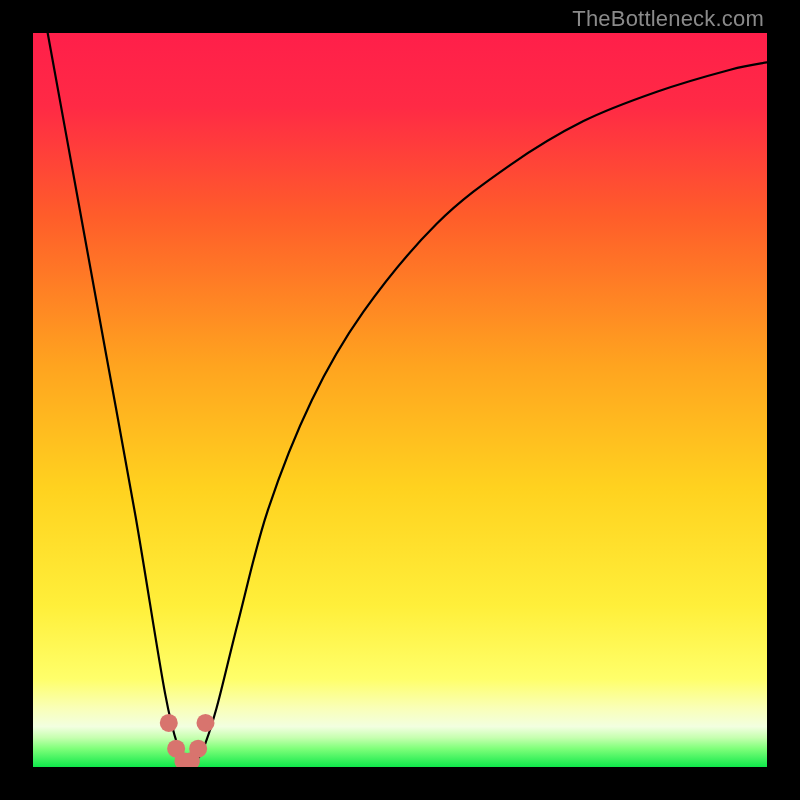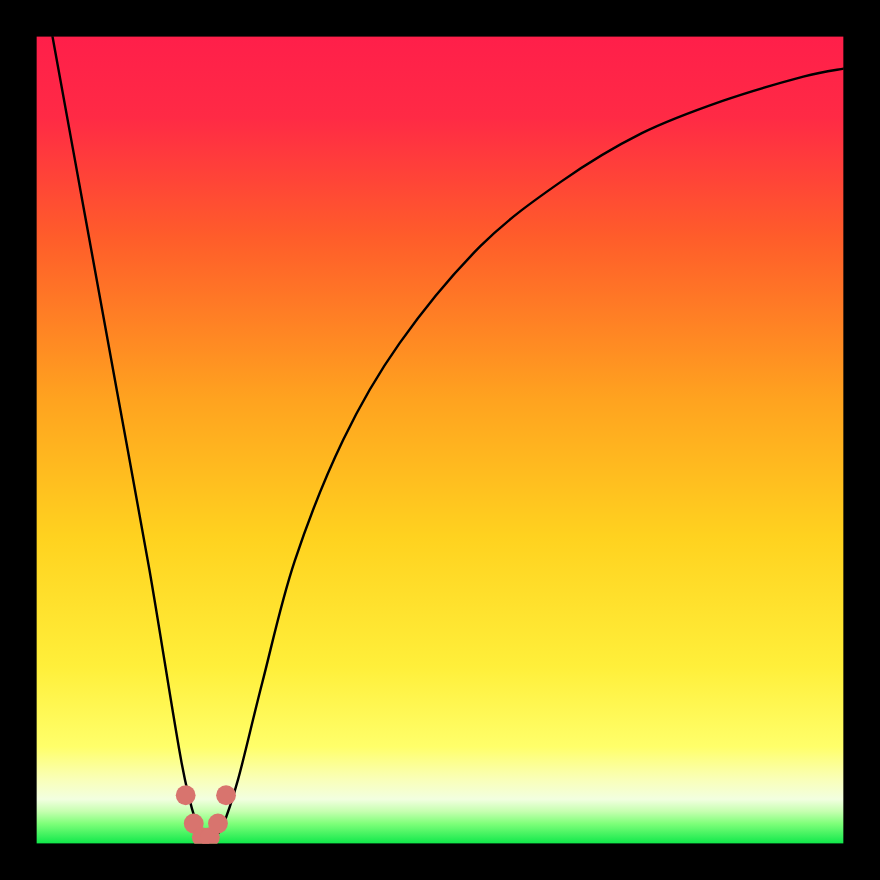--- a/index.html
+++ b/index.html
@@ -78,13 +78,14 @@
           <circle cx="135.79" cy="689.96" r="9" fill="#d8746e"></circle>
           <circle cx="143.13" cy="715.65" r="9" fill="#d8746e"></circle>
           <circle cx="150.47" cy="728.128" r="9" fill="#d8746e"></circle>
           <circle cx="157.81" cy="728.128" r="9" fill="#d8746e"></circle>
           <circle cx="165.15" cy="715.65" r="9" fill="#d8746e"></circle>
           <circle cx="172.48999999999998" cy="689.96" r="9" fill="#d8746e"></circle>
         </g>
     </svg>
   </div>
 
+  <div class="watermark">TheBottleneck.com</div>
 </div>
 
 </body></html>

